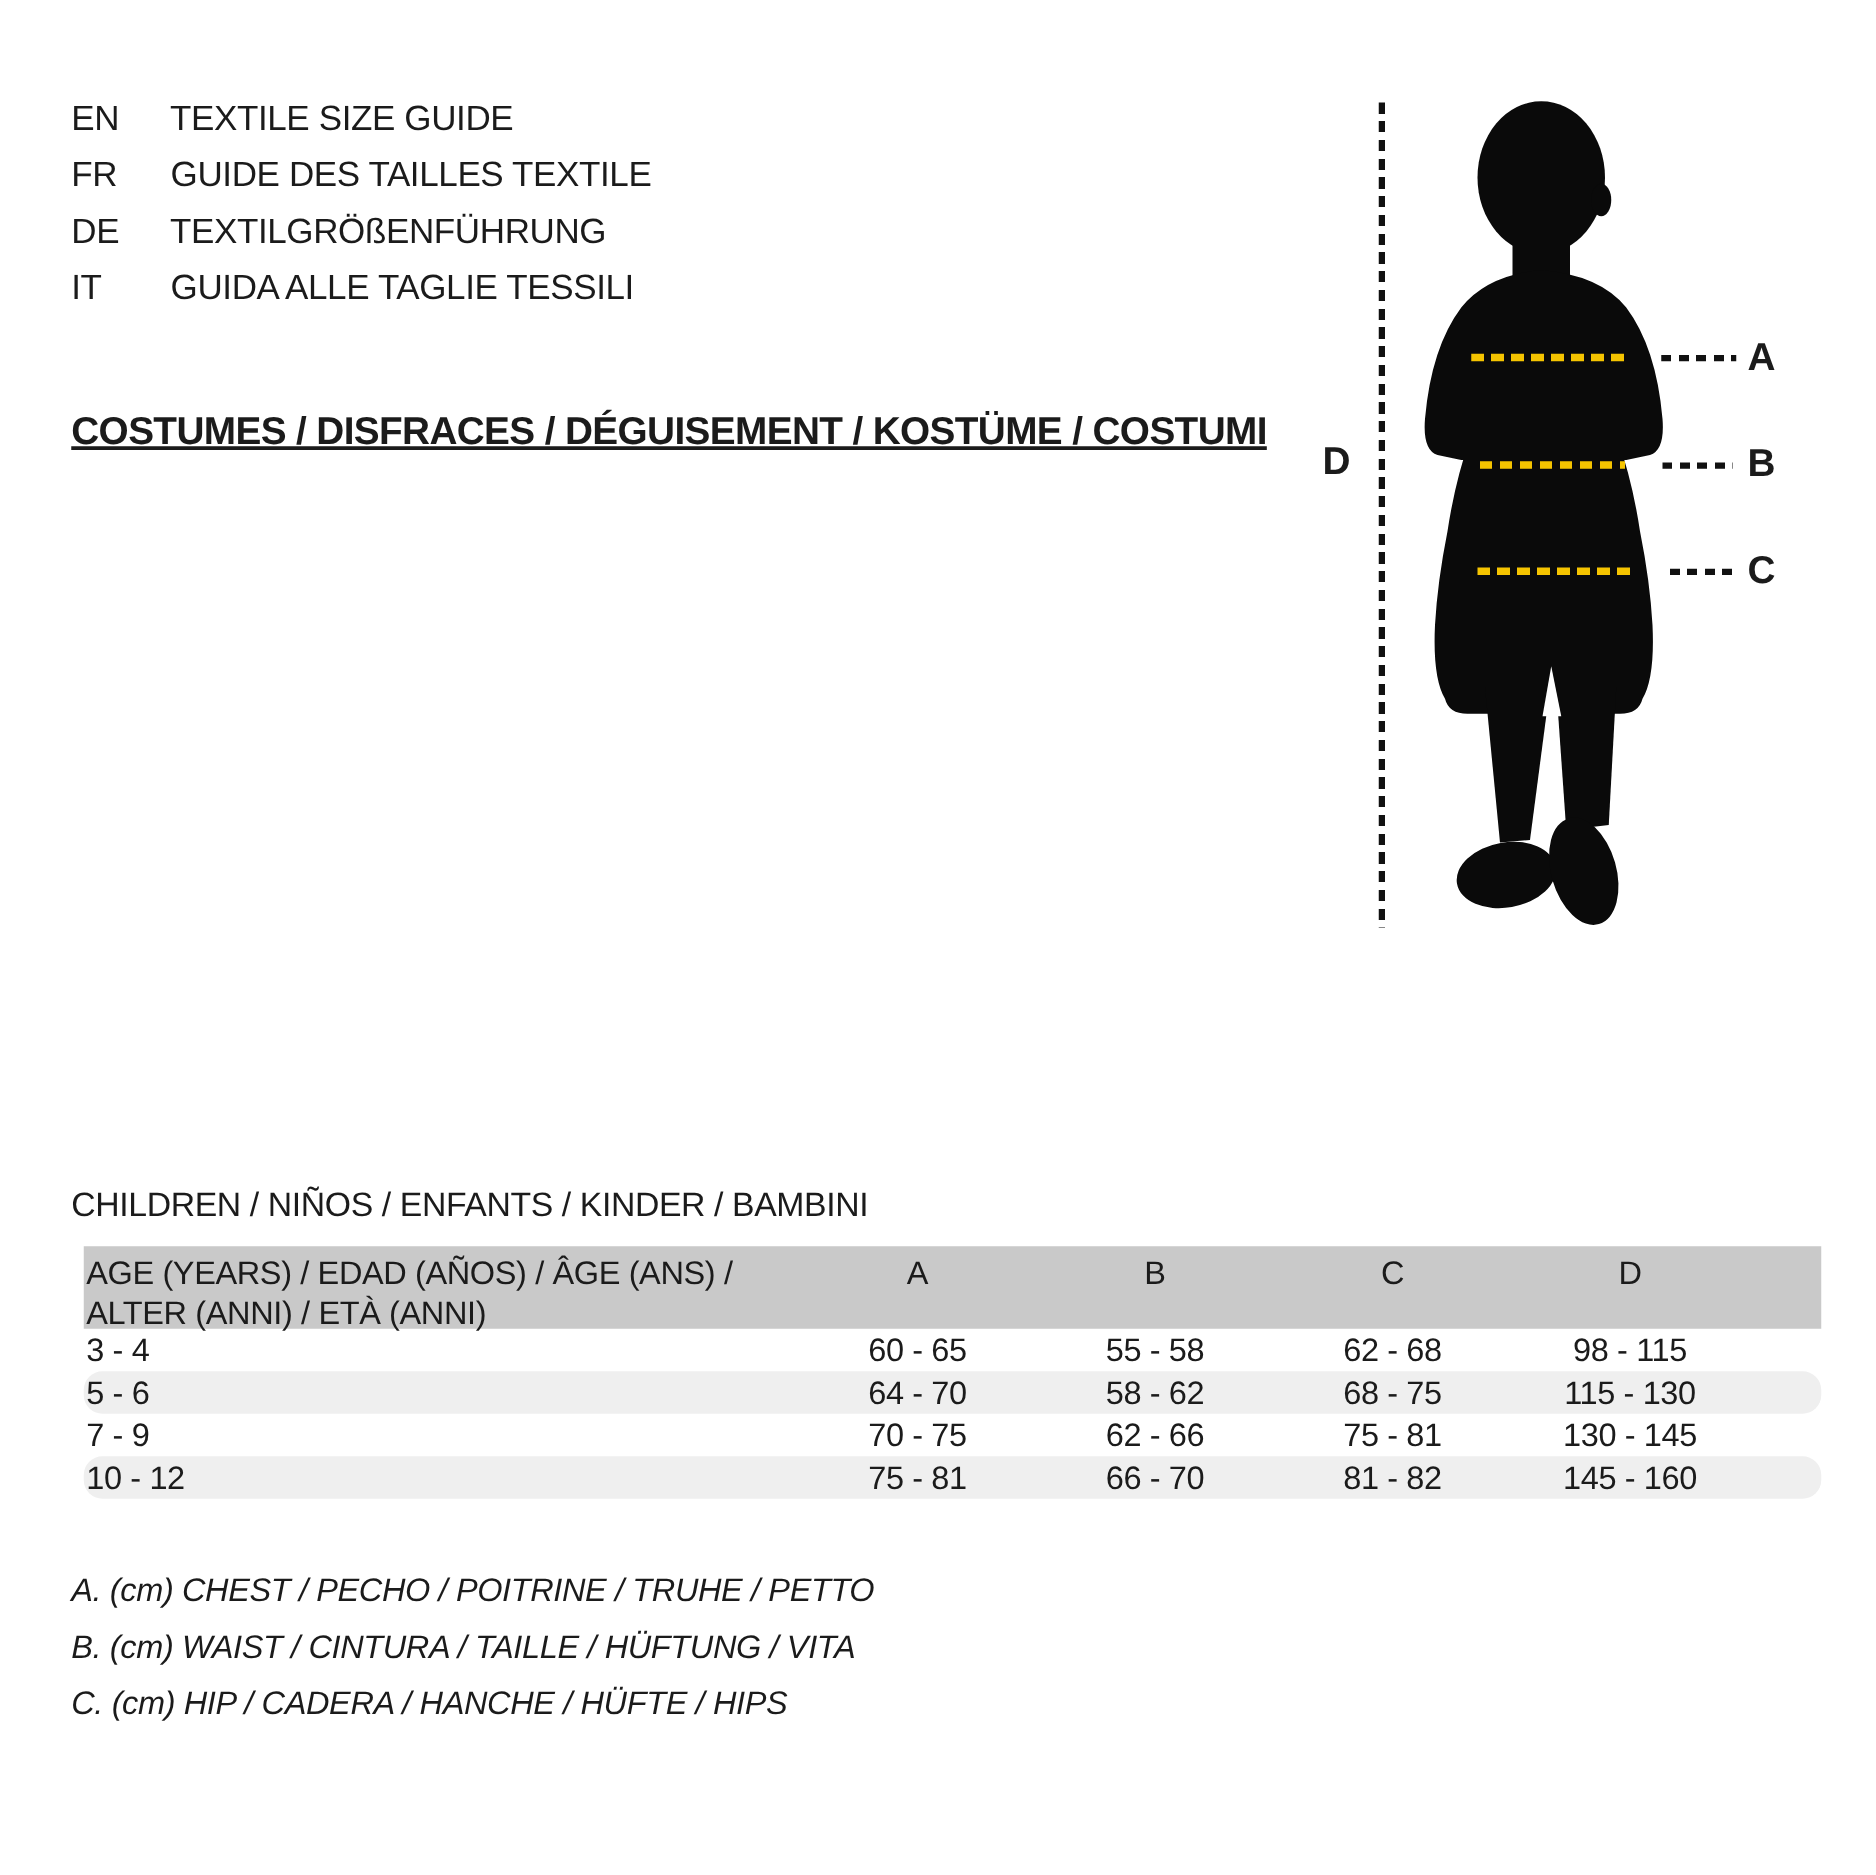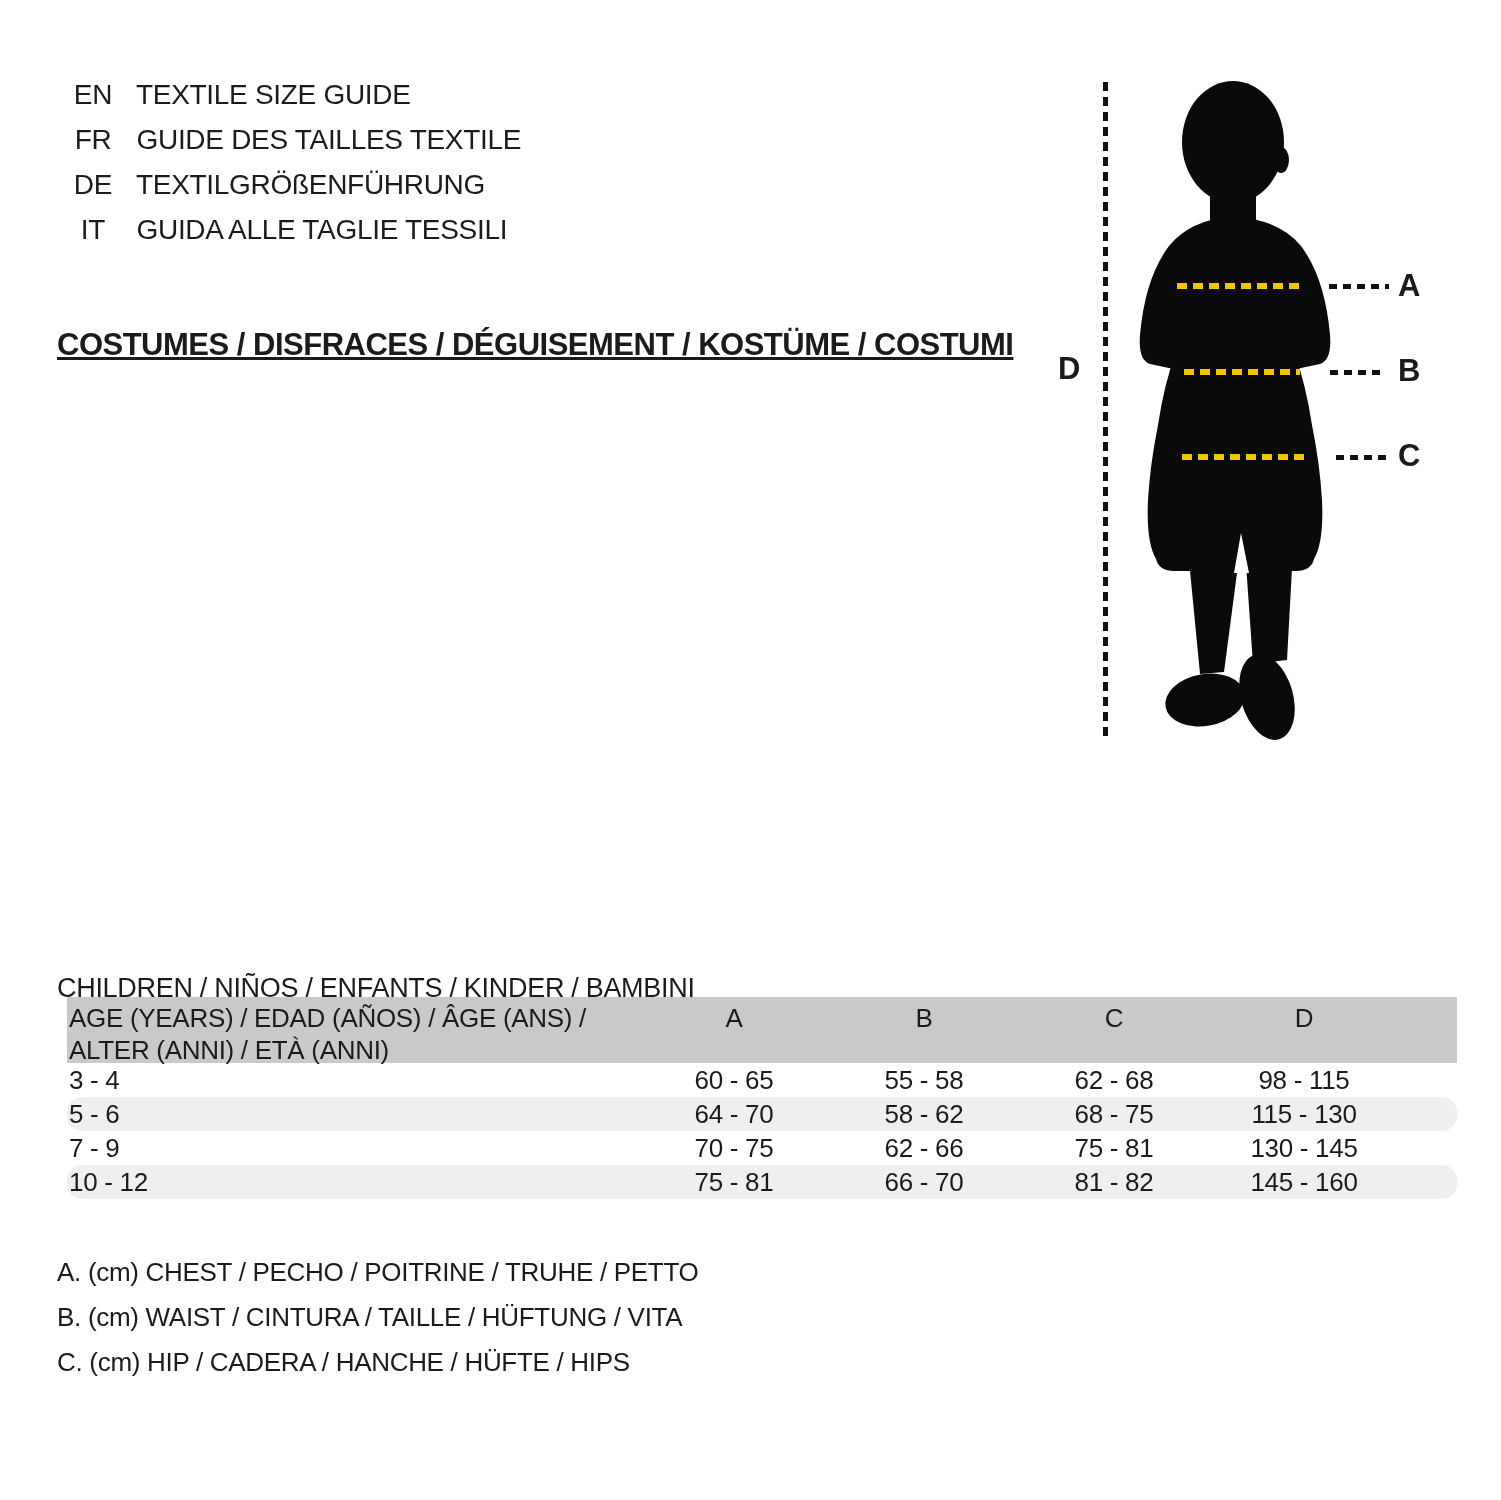--- a/index.html
+++ b/index.html
@@ -5,54 +5,54 @@
   html,body{margin:0;padding:0;background:#fff;}
   #canvas{
     position:relative;width:1501px;height:1500px;background:#ffffff;overflow:hidden;
     font-family:"Liberation Sans","DejaVu Sans",sans-serif;color:#1b1b1b;
     letter-spacing:-0.3px;
   }
   .abs{position:absolute;}
   
   .lang-list{left:57px;top:80px;}
   .lang-row{height:30px;line-height:30px;margin-bottom:15px;font-size:28px;white-space:nowrap;}
-  .lang-code{display:inline-block;width:72px;text-align:center;}
+  .lang-code{display:inline-block;width:72px;}
   
   .costumes{left:57px;top:327px;font-size:31px;font-weight:bold;letter-spacing:-0.5px;white-space:nowrap;text-decoration:underline;}
   
   .vline{left:1103px;top:82px;width:5px;height:660px;
     background:repeating-linear-gradient(180deg,#111 0 9px,transparent 9px 15px);}
   .yline{height:6px;background:repeating-linear-gradient(90deg,var(--marker,#F5C400) 0 10px,transparent 10px 16px);z-index:3;}
   .bline{height:5px;background:repeating-linear-gradient(90deg,#111 0 8px,transparent 8px 14px);z-index:3;}
   .yA{left:1177px;top:283px;width:126px;}
   .yB{left:1184px;top:369px;width:116px;}
   .yC{left:1182px;top:454px;width:127px;}
   .bA{left:1329px;top:284px;width:60px;}
   .bB{left:1330px;top:370px;width:56px;}
   .bC{left:1336px;top:455px;width:50px;}
   .mlabel{font-size:31px;font-weight:bold;line-height:32px;}
   .lblA{left:1398px;top:270px;}
   .lblB{left:1398px;top:355px;}
   .lblC{left:1398px;top:440px;}
   .lblD{left:1046px;top:353px;width:46px;text-align:center;}
   .sil{left:1130px;top:80px;}
   
-  .tbl-heading{left:57px;top:974px;font-size:27px;line-height:28px;white-space:nowrap;}
+  .tbl-heading{left:57px;top:950px;font-size:27px;line-height:28px;white-space:nowrap;}
   .tbl{left:55px;top:997px;width:1390px;font-size:26px;margin-left:12px;}
   .thead{background:#c9c9c9;box-sizing:border-box;height:66px;padding-top:9px;display:flex;align-items:flex-start;}
   .age-col{width:572px;box-sizing:border-box;padding-left:2px;}
   .age-col .l2{margin-top:7px;}
   .age-col div{line-height:25px;white-space:nowrap;}
   .num-col{width:190px;text-align:center;line-height:25px;}
   .trow{height:34px;display:flex;align-items:center;}
   .trow.alt{background:#efefef;border-radius:15px;}
   .trow .age-col{line-height:34px;}
   
   .legend{left:57px;top:1257px;}
-  .legend-row{height:30px;line-height:30px;margin-bottom:15px;font-size:26px;white-space:nowrap;}
+  .legend-row{height:30px;line-height:30px;margin-bottom:15px;font-size:26px;white-space:nowrap;font-style:italic;}
 </style>
 </head>
 <body>
 
 <div id="canvas">
 
   <div class="abs lang-list">
     <div class="lang-row">
       <span class="lang-code">EN</span>
       <span class="lang-label">TEXTILE SIZE GUIDE</span>

